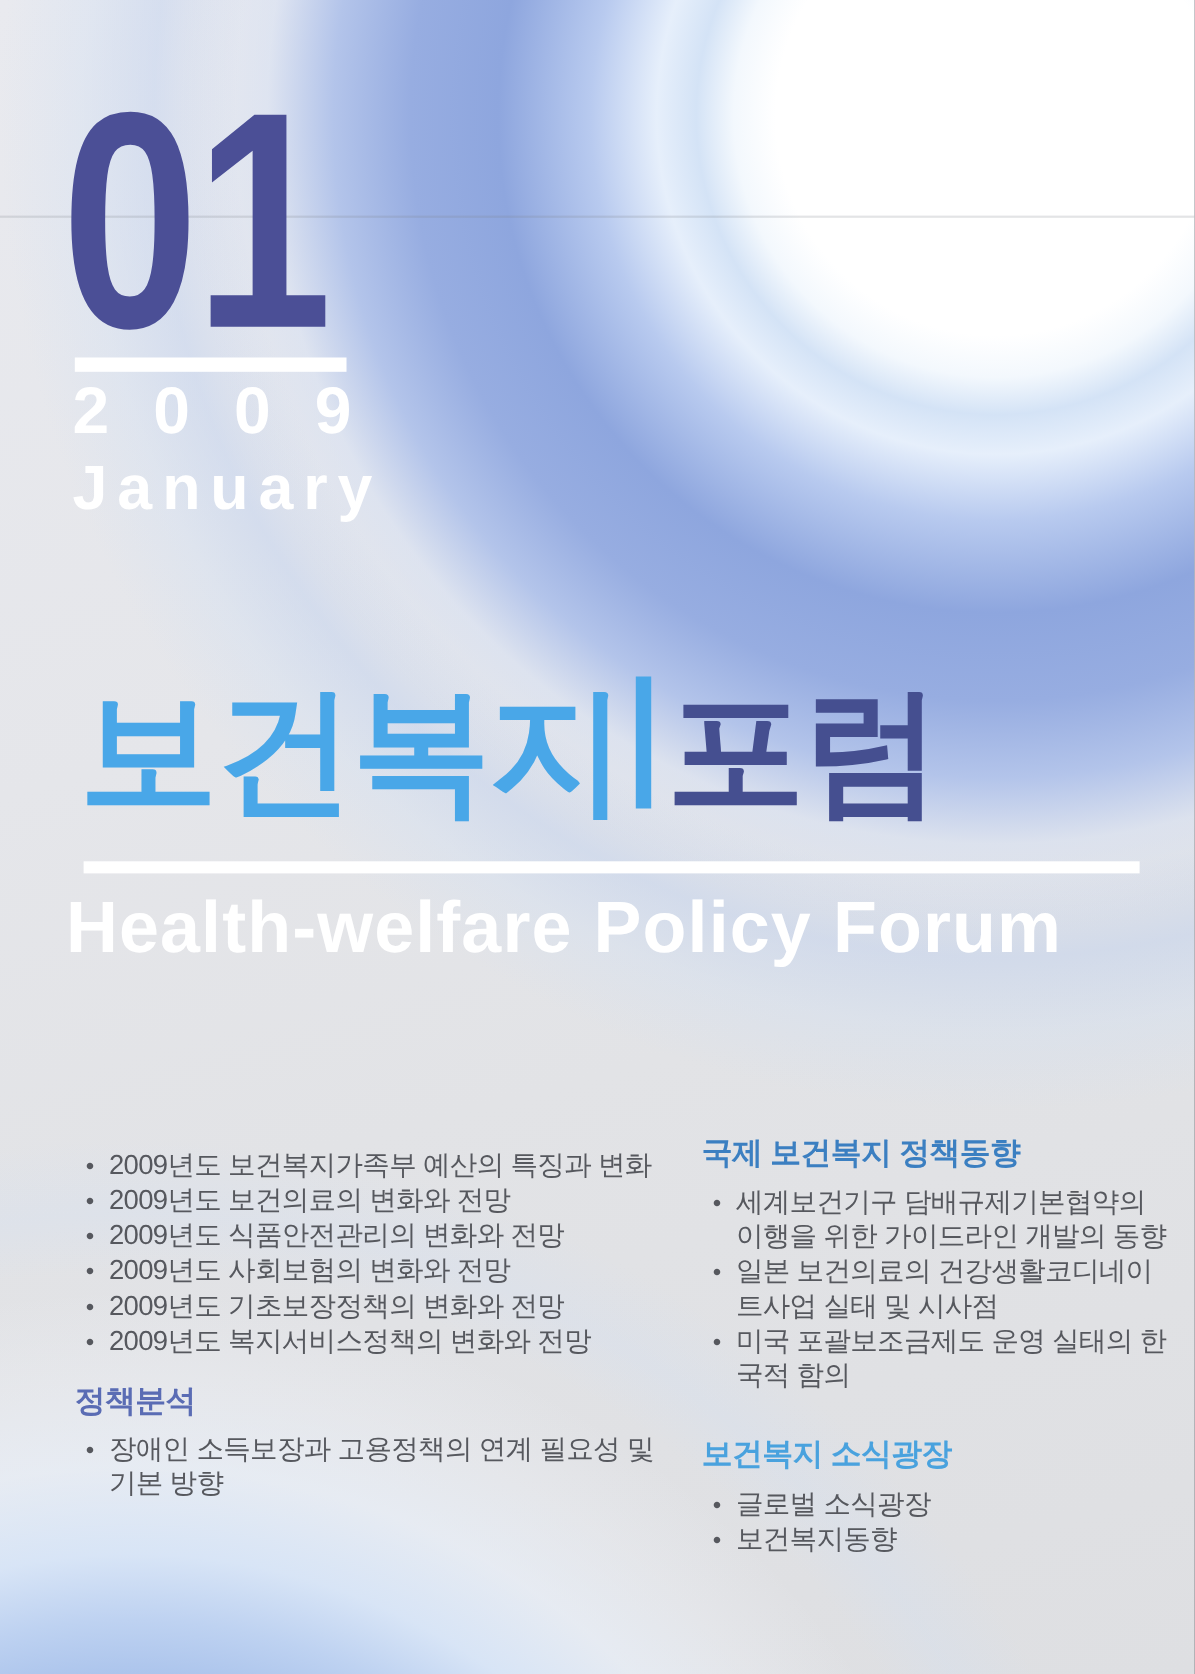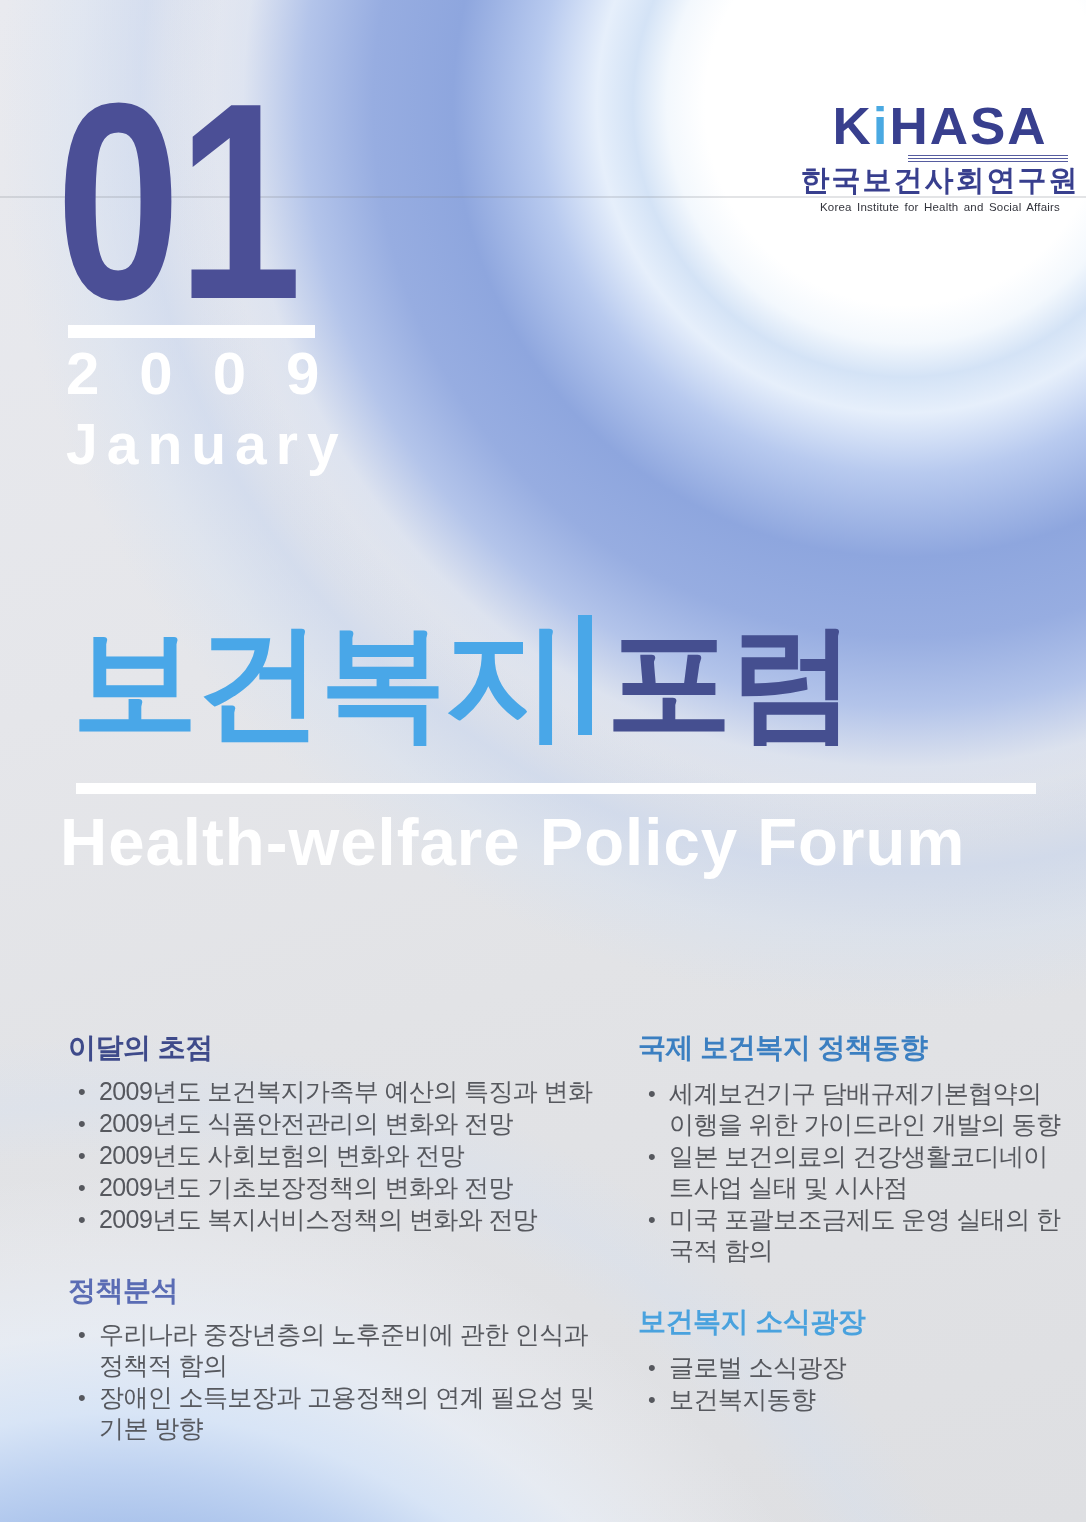--- a/index.html
+++ b/index.html
@@ -157,66 +157,59 @@
   .toc li{
     position:relative;padding-left:23px;
     font-size:25px;line-height:31px;letter-spacing:-0.6px;
     margin-top:1px;
   }
   .toc li::before{
     content:"\2022";
     position:absolute;left:2px;top:0;
     font-size:22px;color:#56585e;
   }
-  .sec-gap-left{margin-top:40px;}
+  .sec-gap-left{margin-top:23px;}
   .sec-gap-right{margin-top:40px;}
   .toc-right ul{margin-top:14px;}
 </style>
 </head>
 <body>
 
 <div class="cover">
 
   <div class="swirl-top"></div>
   <div class="swirl-bottom"></div>
   <div class="scanline"></div>
 
   <div class="issue-number">01</div>
   <div class="issue-rule"></div>
   <div class="issue-year">2009</div>
   <div class="issue-month">January</div>
 
-  <div class="logo">
-    <div class="logo-word"><span>K</span><span class="logo-i">i</span><span>HASA</span></div>
-    <div class="logo-stripes"></div>
-    <div class="logo-kr">한국보건사회연구원</div>
-    <div class="logo-en">Korea Institute for Health and Social Affairs</div>
-  </div>
 
   <div class="masthead-kr"><span class="mk-light">보건복지</span><span class="mk-bar"></span><span class="mk-dark">포럼</span></div>
   <div class="masthead-rule"></div>
   <div class="masthead-en">Health-welfare Policy Forum</div>
 
   <div class="toc">
 
     <div class="toc-col toc-left">
       <section>
-        <h3 class="h-focus">이달의 초점</h3>
         <ul>
           <li>2009년도 보건복지가족부 예산의 특징과 변화</li>
+          <li>2009년도 보건의료의 변화와 전망</li>
           <li>2009년도 식품안전관리의 변화와 전망</li>
           <li>2009년도 사회보험의 변화와 전망</li>
           <li>2009년도 기초보장정책의 변화와 전망</li>
           <li>2009년도 복지서비스정책의 변화와 전망</li>
         </ul>
       </section>
       <section class="sec-gap-left">
         <h3 class="h-policy">정책분석</h3>
         <ul>
-          <li>우리나라 중장년층의 노후준비에 관한 인식과 정책적 함의</li>
           <li>장애인 소득보장과 고용정책의 연계 필요성 및 기본 방향</li>
         </ul>
       </section>
     </div>
 
     <div class="toc-col toc-right">
       <section>
         <h3 class="h-intl">국제 보건복지 정책동향</h3>
         <ul>
           <li>세계보건기구 담배규제기본협약의 이행을 위한 가이드라인 개발의 동향</li>

